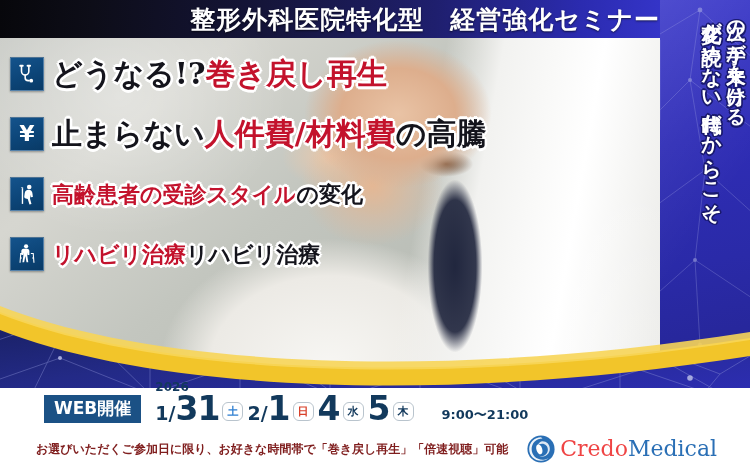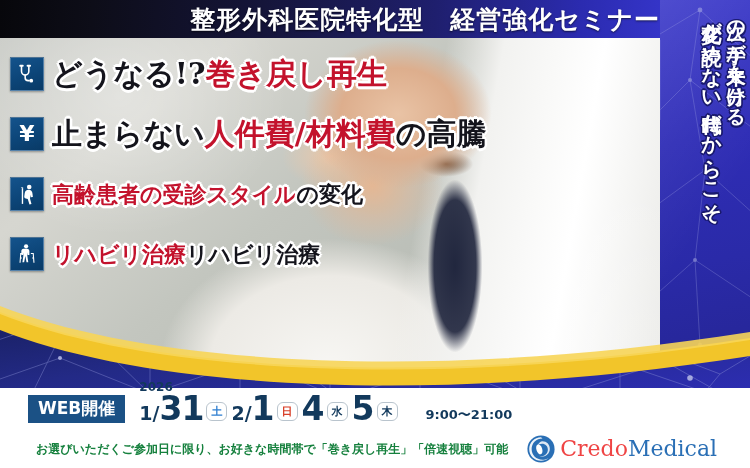--- a/index.html
+++ b/index.html
@@ -150,21 +150,21 @@
       3px 0 0 #1d2a63, -3px 0 0 #1d2a63, 0 3px 0 #1d2a63, 0 -3px 0 #1d2a63;
   }
 
   
   .datebar {
     position:absolute; left:0; top:388px; width:750px; height:42px;
     background:#fff; z-index:14;
     display:flex; align-items:center;
   }
   .webbadge {
-    margin-left:28px;
+    margin-left:44px;
     background:#1b5185; color:#fff;
     font-family:"DejaVu Sans", sans-serif; font-weight:bold;
     font-size:17px; padding:5px 10px 6px; line-height:1;
     white-space:nowrap;
   }
   .dates { display:flex; align-items:flex-end; margin-left:14px; position:relative; }
   .yearlabel {
     position:absolute; left:0px; top:-13px;
     font-family:"DejaVu Sans", sans-serif; font-weight:bold;
     font-size:12px; color:#12395c; line-height:1;
@@ -196,21 +196,21 @@
 
   
   .footer {
     position:absolute; left:0; top:430px; width:750px; height:38px;
     background:#fff; z-index:14;
     display:flex; align-items:center;
   }
   .fnote {
     margin-left:36px;
     font-family:"DejaVu Sans", sans-serif; font-weight:bold;
-    font-size:12px; color:#15803d; white-space:nowrap; line-height:1;
+    font-size:12px; color:#7f1d1d; white-space:nowrap; line-height:1;
   }
   .logo { margin-left:18px; display:flex; align-items:center; }
   .logo .mark { width:30px; height:30px; }
   .logo .wordmark {
     font-family:"DejaVu Serif", serif; font-size:22px; line-height:1;
     margin-left:4px; white-space:nowrap;
   }
   .logo .credo { color:#ef4444; }
   .logo .medical { color:#2a6fb5; }
 </style>

